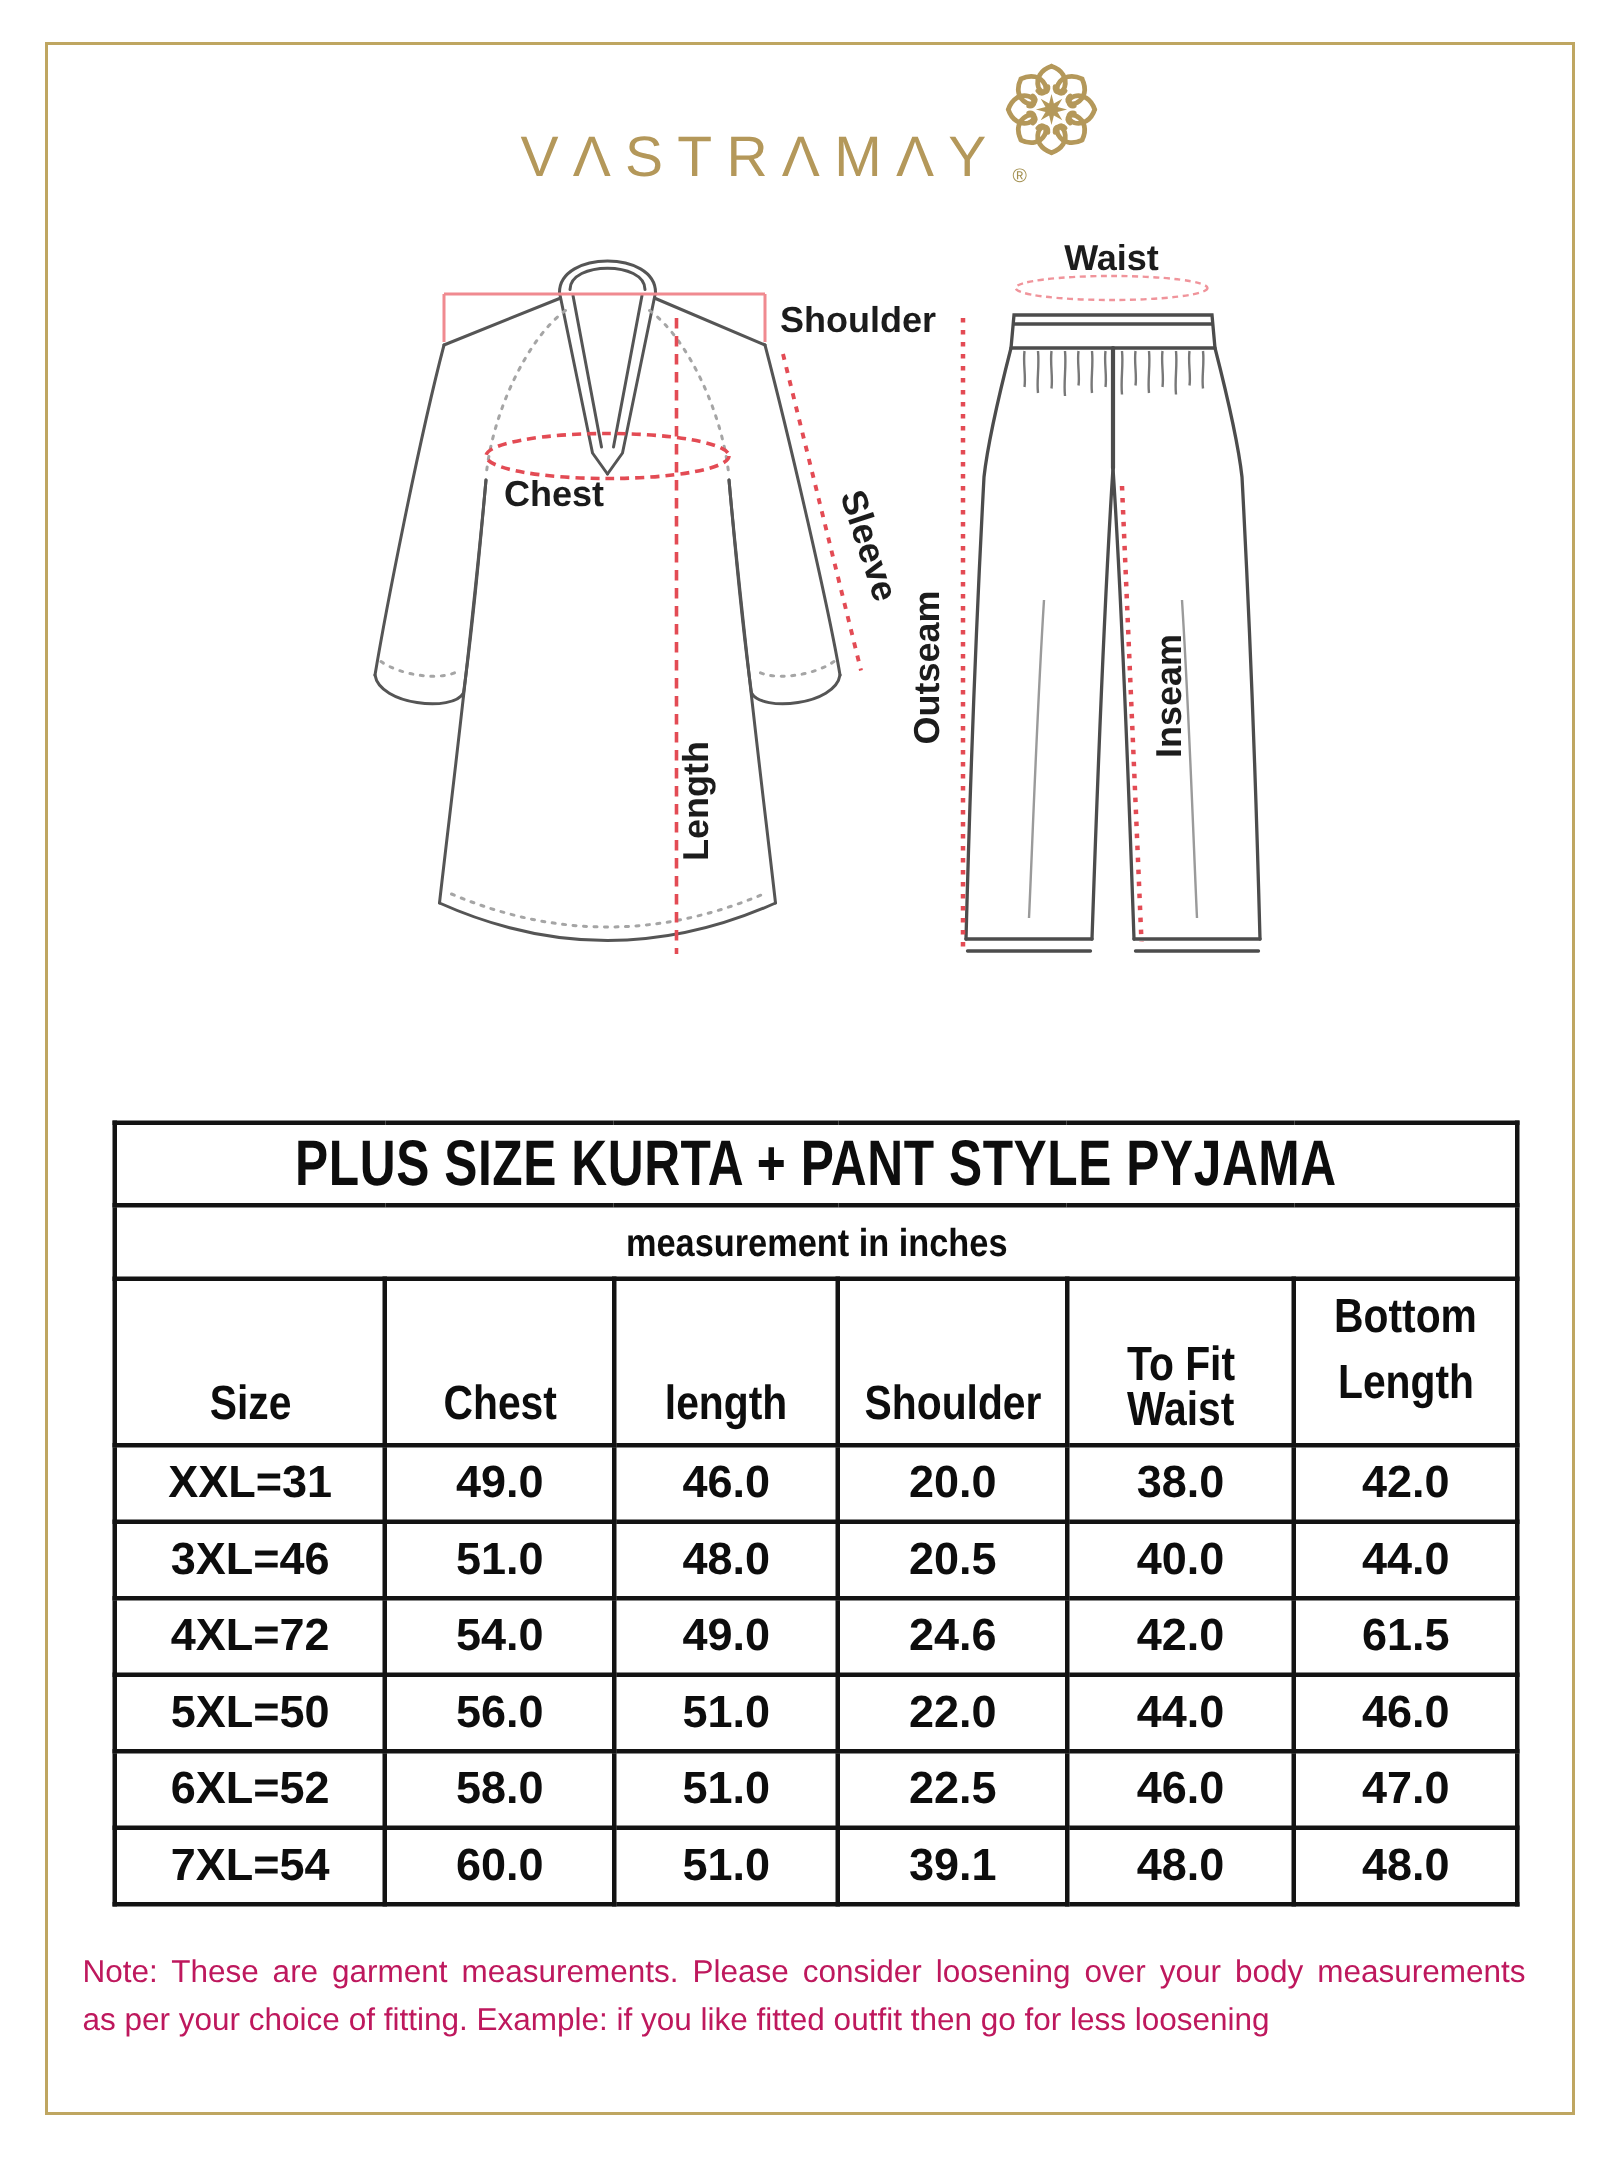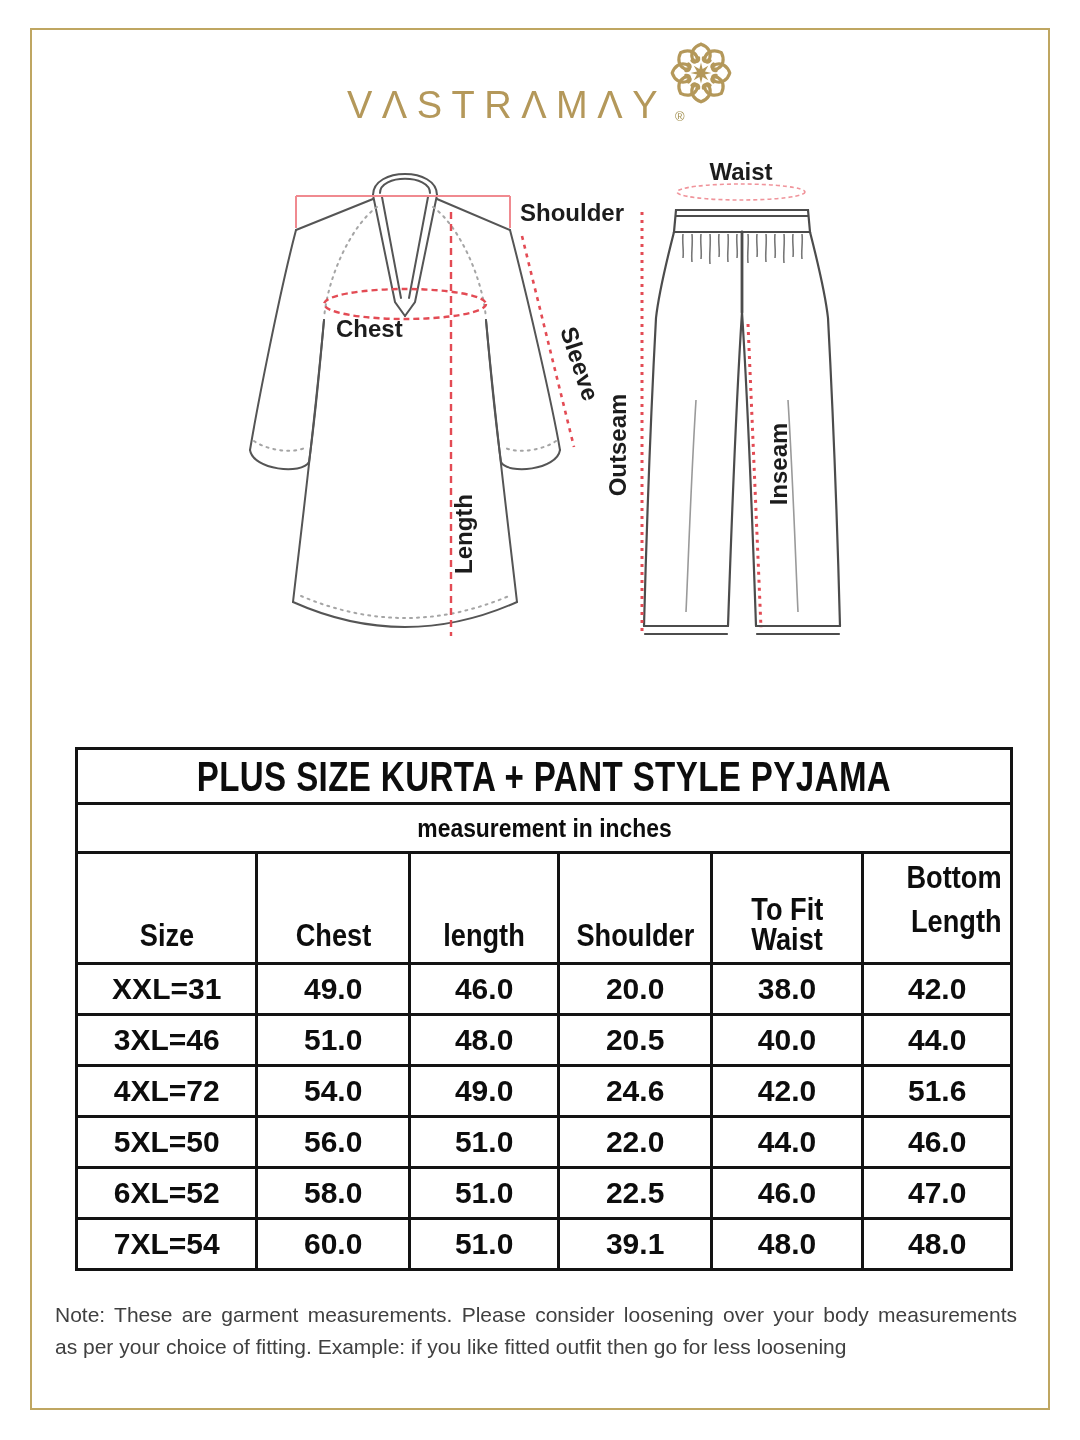--- a/index.html
+++ b/index.html
@@ -39,29 +39,29 @@
     font-family:"Liberation Sans","DejaVu Sans",sans-serif;
   }
   .cond{display:inline-block;white-space:nowrap;transform-origin:center;}
   .t-title td{height:52px;}
   .t-title .cond{font-size:43px;font-weight:700;transform:scaleX(0.77);letter-spacing:0.5px;}
   .t-sub td{height:46px;}
   .t-sub .cond{font-size:26px;font-weight:700;transform:scaleX(0.88);}
   .t-head th{height:92px;font-size:32px;font-weight:700;vertical-align:bottom;padding-bottom:8px;}
   .t-head th .cond{transform:scaleX(0.85);line-height:30px;}
   .t-head th.h-two{line-height:30px;}
-  .t-head th.h-top{vertical-align:top;padding-top:8px;text-align:right;}
+  .t-head th.h-top{vertical-align:top;padding-top:8px;}
   .t-head .hline{display:block;}
   .t-head .hline .cond{transform:scaleX(0.85);}
   .t-head th.h-top .hline + .hline{margin-top:14px;}
   .t-row td{height:48px;font-size:30px;font-weight:700;vertical-align:middle;}
   
   .note{
     position:absolute;left:55px;top:1300px;width:962px;
-    font-size:21px;line-height:30px;color:#404040;
+    font-size:21px;line-height:30px;color:#be185d;
   }
   .note-l1{text-align:justify;text-align-last:justify;}
   .note-l2{text-align:left;margin-top:2px;}
 </style>
 </head>
 <body>
 
 <div class="page">
   <div class="gold-frame"></div>
 
@@ -205,21 +205,21 @@
         <td>20.5</td>
         <td>40.0</td>
         <td>44.0</td>
       </tr>
       <tr class="t-row">
         <td>4XL=72</td>
         <td>54.0</td>
         <td>49.0</td>
         <td>24.6</td>
         <td>42.0</td>
-        <td>51.6</td>
+        <td>61.5</td>
       </tr>
       <tr class="t-row">
         <td>5XL=50</td>
         <td>56.0</td>
         <td>51.0</td>
         <td>22.0</td>
         <td>44.0</td>
         <td>46.0</td>
       </tr>
       <tr class="t-row">

